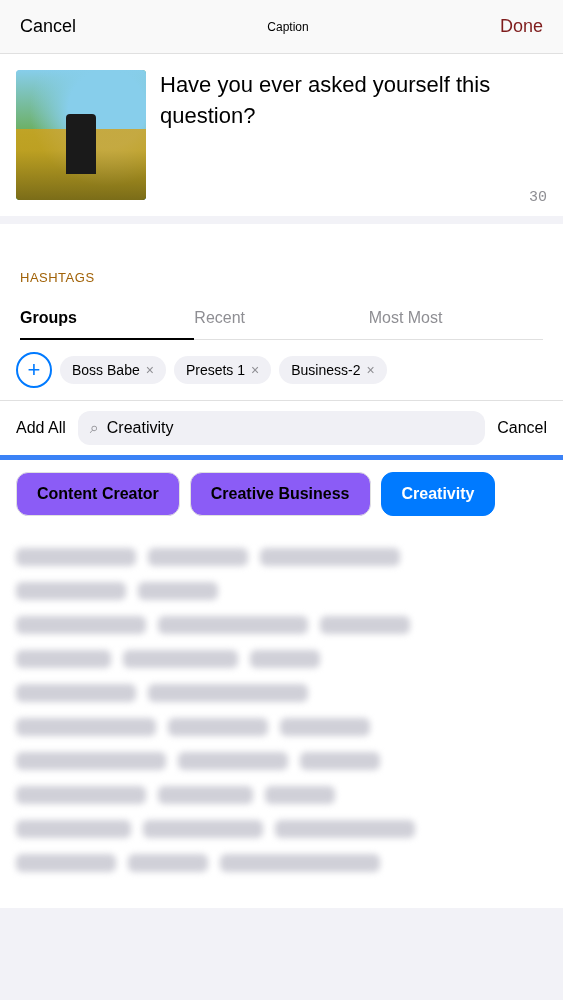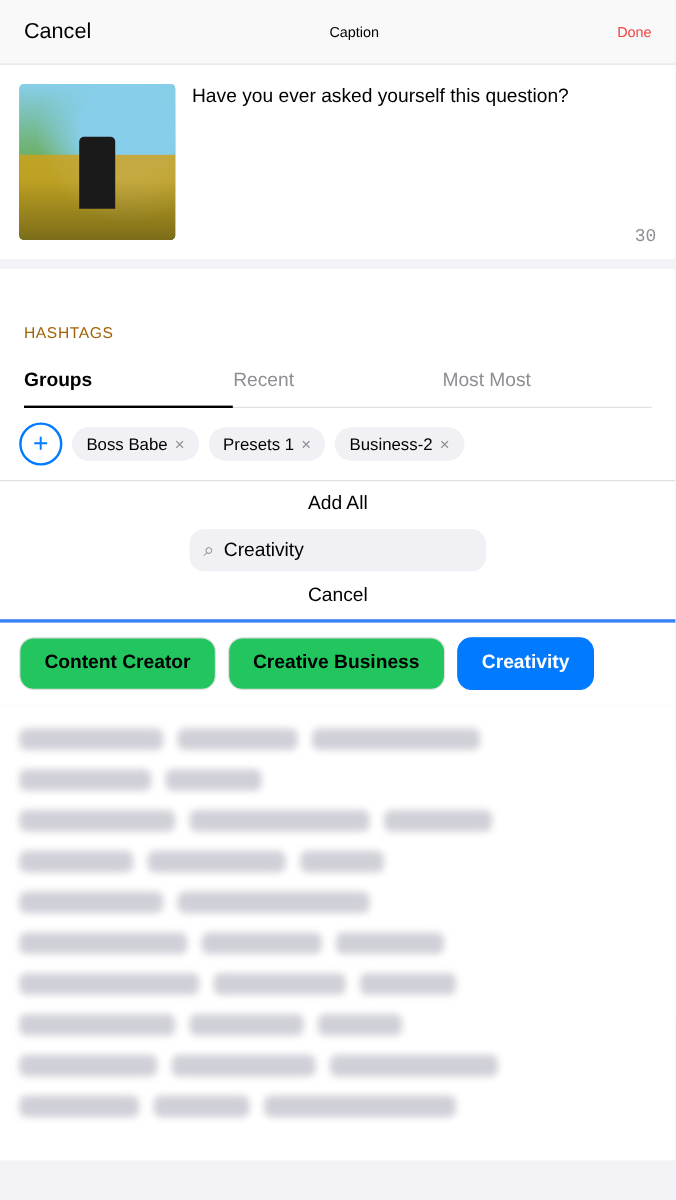--- a/index.html
+++ b/index.html
@@ -25,22 +25,22 @@
       font-size: 18px;
       color: #000;
       cursor: pointer;
     }
     .header-title {
       font-size: 12px;
       font-weight: 400;
       color: #000;
     }
     .header-done {
-      font-size: 12px;
-      color: #ef4444;
+      font-size: 18px;
+      color: #7f1d1d;
       cursor: pointer;
     }
 
     
     .caption-area {
       background: #fff;
       padding: 16px;
       display: flex;
       align-items: flex-start;
       gap: 14px;
@@ -82,21 +82,21 @@
       transform: translateX(-50%);
       width: 30px;
       height: 60px;
       background: #1a1a1a;
       border-radius: 4px 4px 0 0;
     }
     .caption-text-area {
       flex: 1;
     }
     .caption-text {
-      font-size: 16px;
+      font-size: 22px;
       color: #000;
       line-height: 1.4;
       text-align: right;
     }
     .char-count {
       position: absolute;
       right: 16px;
       bottom: 10px;
       font-size: 15px;
       color: #8e8e93;
@@ -190,22 +190,21 @@
     }
 
     
     .search-row {
       background: #fff;
       padding: 10px 16px;
       display: flex;
       align-items: center;
       gap: 12px;
       border-top: 1px solid #e0e0e0;
-      border-bottom: 3px solid #3b82f6;
-      flex-direction: column;
+      border-bottom: 5px solid #3b82f6;
     }
     .add-all-btn {
       font-size: 16px;
       color: #000;
       cursor: pointer;
       white-space: nowrap;
     }
     .search-input-wrap {
       flex: 1;
       display: flex;
@@ -245,21 +244,21 @@
     }
     .filter-chips-row::-webkit-scrollbar { display: none; }
     .filter-chip {
       padding: 12px 20px;
       border-radius: 12px;
       font-size: 16px;
       font-weight: 600;
       cursor: pointer;
       white-space: nowrap;
       border: 1.5px solid #e0e0e0;
-      background: #22c55e;
+      background: #8b5cf6;
       color: #000;
     }
     .filter-chip.active {
       background: #007aff;
       color: #fff;
       border-color: #007aff;
     }
 
     
     .blurred-content {

